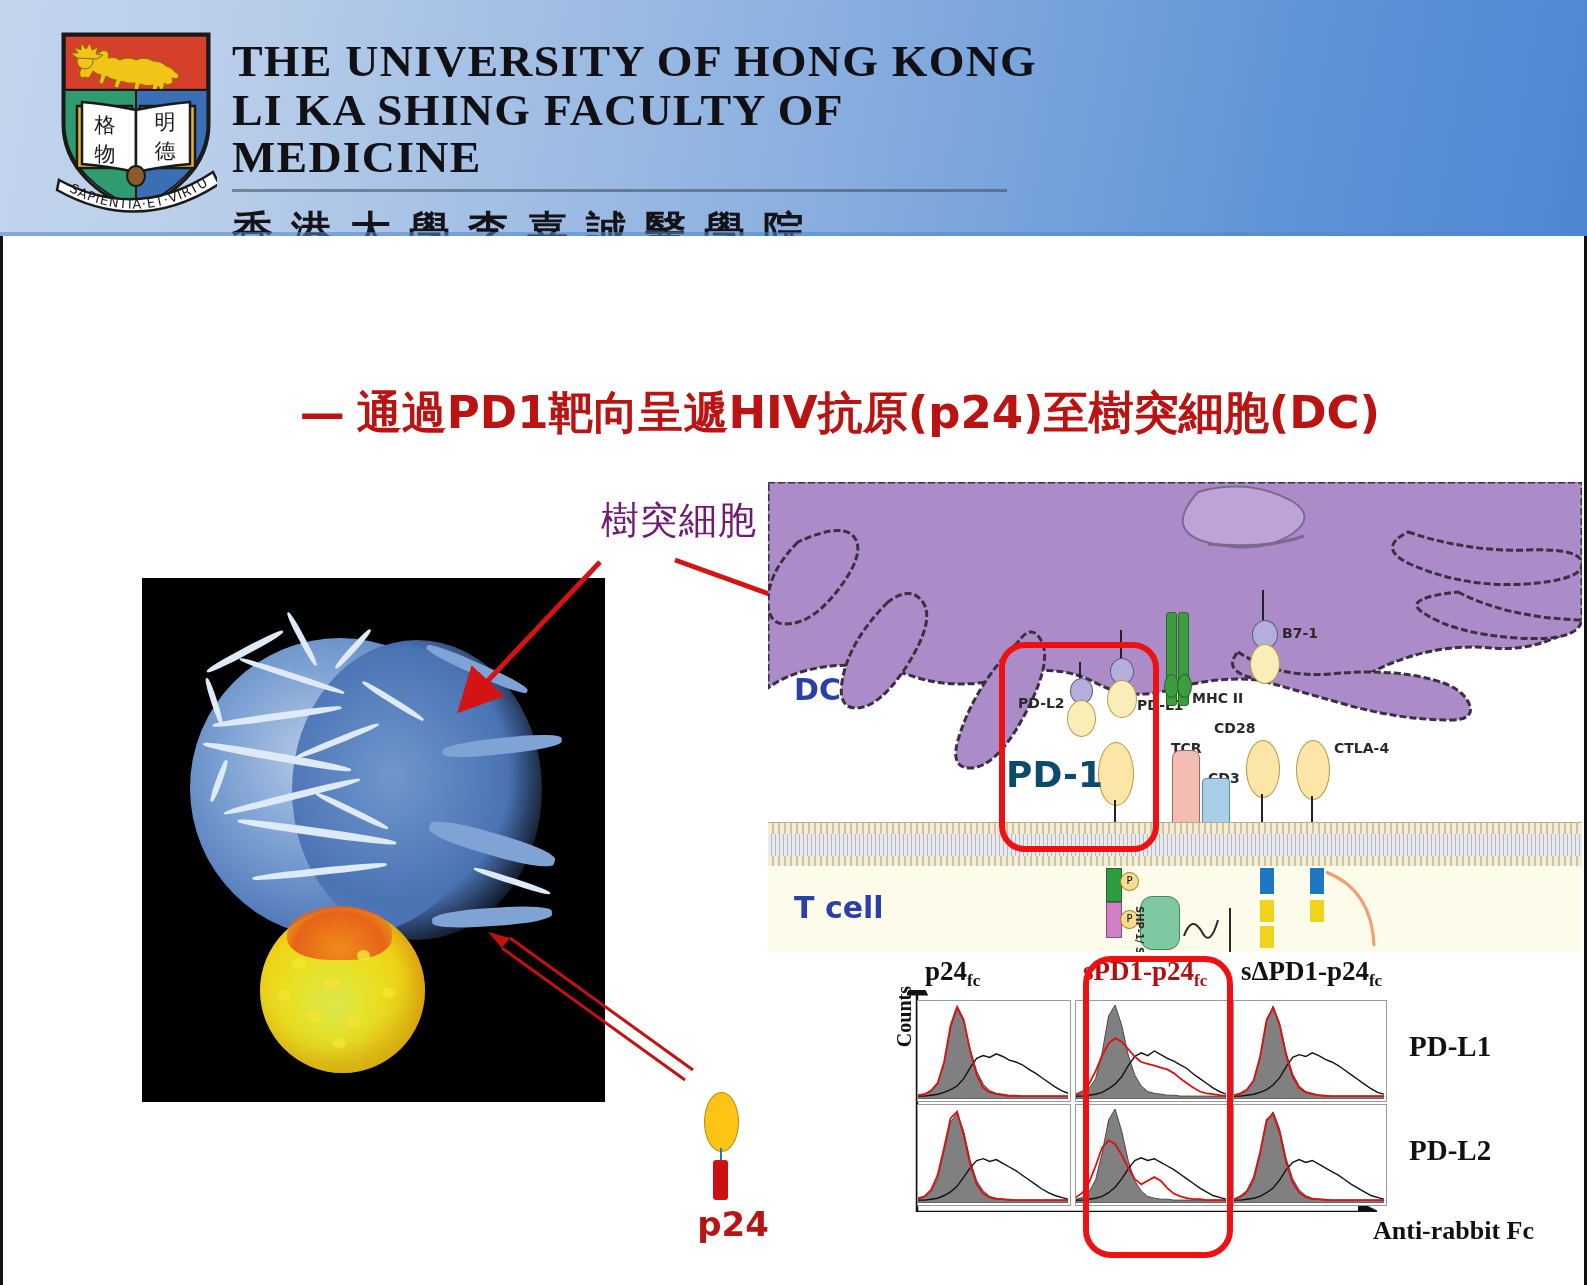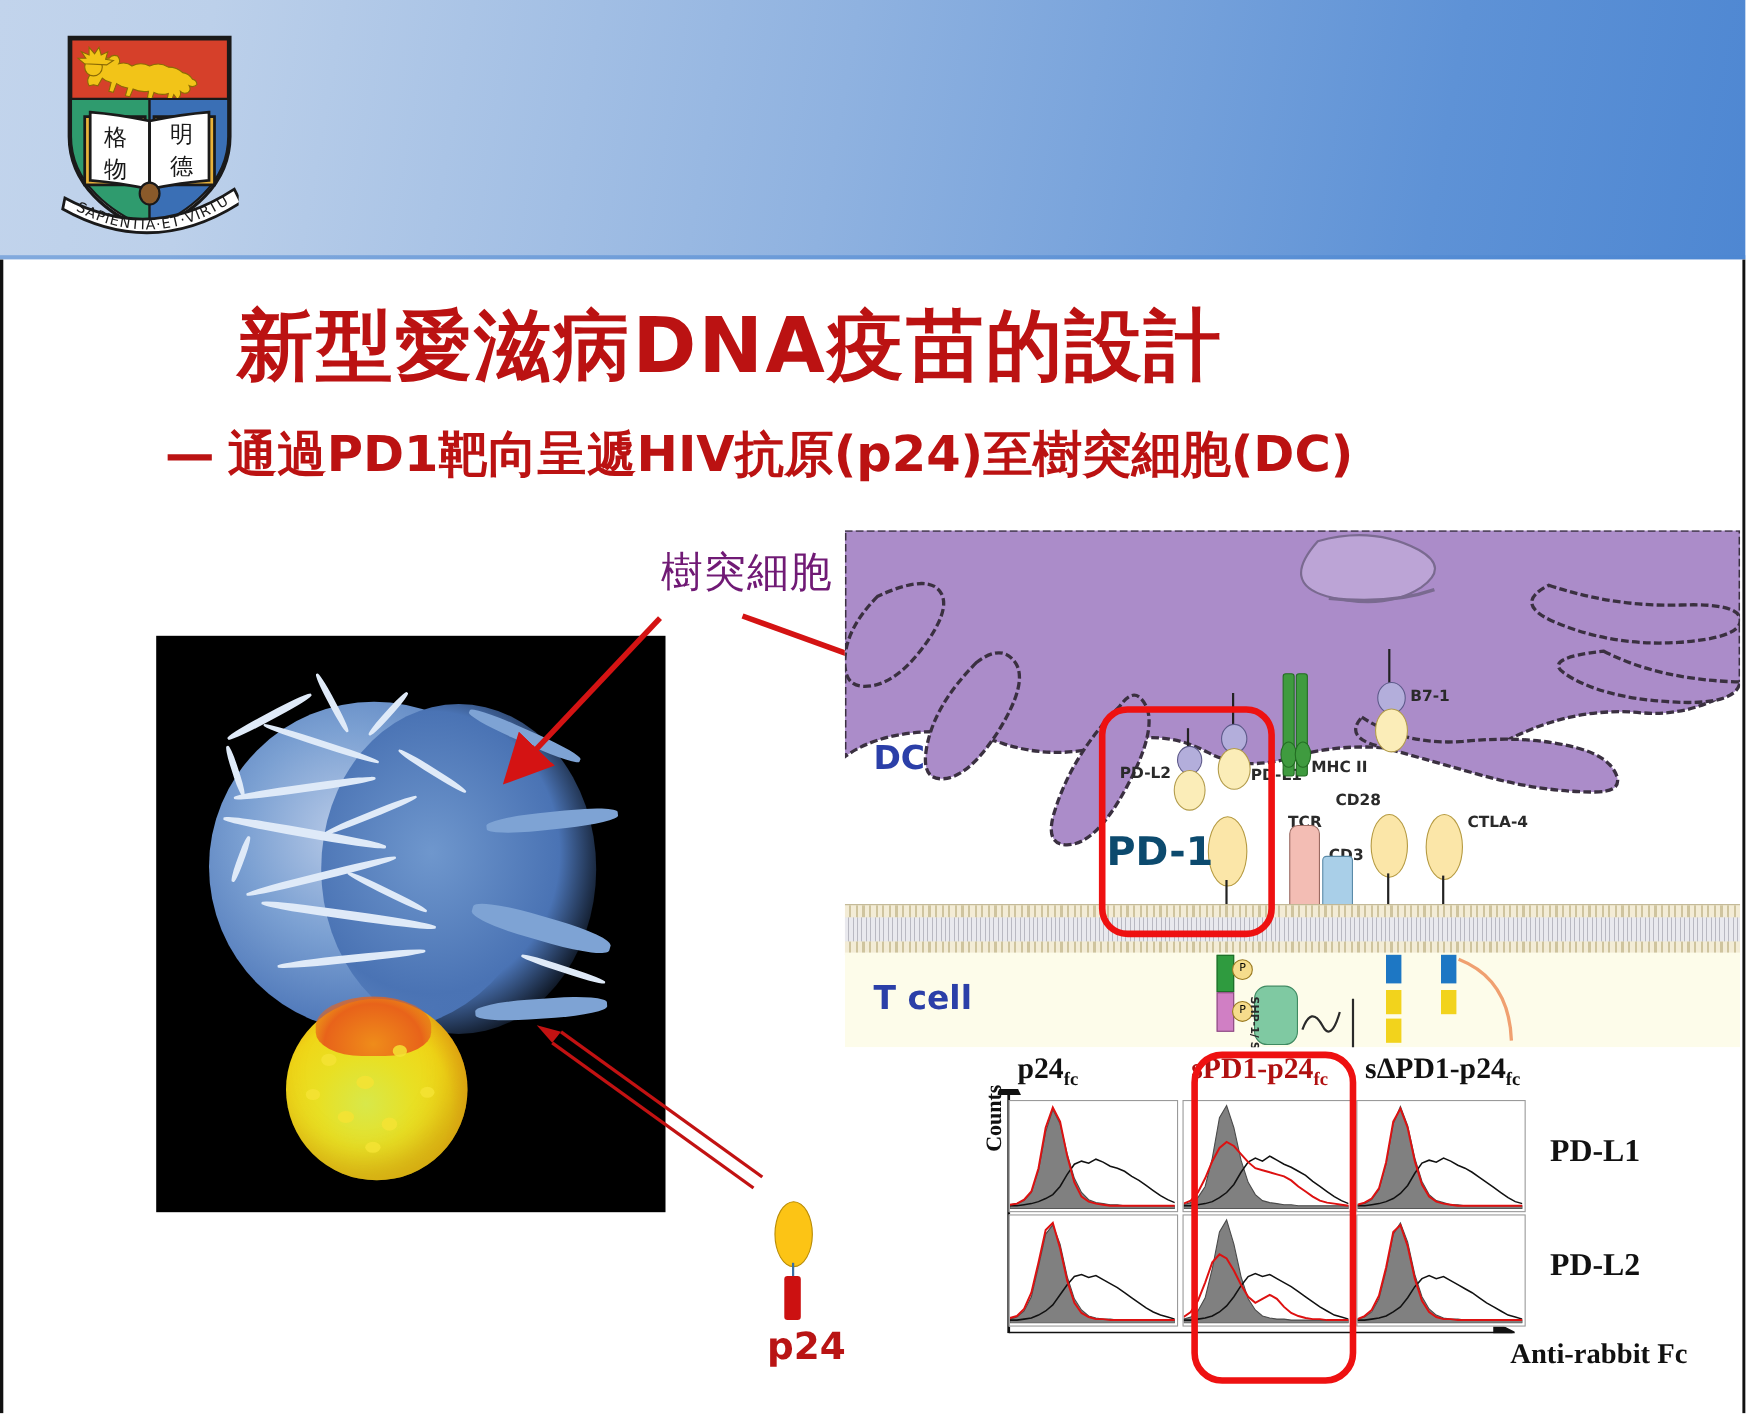--- a/index.html
+++ b/index.html
@@ -45,20 +45,21 @@
     position:absolute;left:215px;top:268px;width:1200px;
     font-family:"DejaVu Sans", sans-serif;
     font-weight:bold;font-size:70px;color:#bb1212;
     letter-spacing:2px;white-space:nowrap;
   }
   #title-sub{
     position:absolute;left:150px;top:383px;width:1380px;
     font-family:"DejaVu Sans", sans-serif;
     font-weight:bold;font-size:45px;color:#bb1212;
     white-space:nowrap;
+    text-align:center;
   }
   #title-sub .dash{letter-spacing:12px;}
 
   
   #micrograph{
     position:absolute;left:142px;top:578px;width:463px;height:524px;
     background:#000;overflow:hidden;
   }
   .dc-blob{position:absolute;border-radius:50%;}
   #dc-core{
@@ -184,28 +185,33 @@
 
       <g>
         <path d="M4 152 q78 42 154 -8 l6 12 q-80 52-162 6 z" fill="#ffffff" stroke="#1a1a1a" stroke-width="2.5"></path>
         <text font-family="DejaVu Sans, sans-serif" font-size="13" letter-spacing="1" fill="#1a1a1a">
           <textPath href="#mottoPath" startOffset="4%">SAPIENTIA·ET·VIRTUS</textPath>
         </text>
         <path id="mottoPath" d="M8 160 q76 44 150 -6" fill="none" stroke="none"></path>
       </g>
     </svg>
 
+    <div id="uni-text">
+      <div class="uni-line" id="uni-en1">THE UNIVERSITY OF HONG KONG</div>
+      <div class="uni-line" id="uni-en2">LI KA SHING FACULTY OF MEDICINE</div>
+      <div id="uni-rule"></div>
+      <div id="uni-zh">香港大學李嘉誠醫學院</div>
+    </div>
   </div>
   <div id="header-underline"></div>
 
   <div id="body-area"></div>
   <div id="edge-left"></div>
   <div id="edge-right"></div>
 
-  <div id="title-main">新型愛滋病DNA疫苗的設計</div>
   <div id="title-sub"><span class="dash">—</span><span>通過PD1靶向呈遞HIV抗原(p24)至樹突細胞(DC)</span></div>
 
   <div id="micrograph">
     <div class="dc-blob" id="dc-core"></div>
     <div class="dc-blob" id="dc-spread"></div>
 
     <div class="dendrite" style="left:60px;top:70px;width:86px;height:7px;transform:rotate(-28deg);"></div>
     <div class="dendrite" style="left:95px;top:95px;width:110px;height:6px;transform:rotate(18deg);"></div>
     <div class="dendrite" style="left:70px;top:135px;width:130px;height:7px;transform:rotate(-8deg);"></div>
     <div class="dendrite" style="left:60px;top:175px;width:150px;height:8px;transform:rotate(10deg);"></div>

